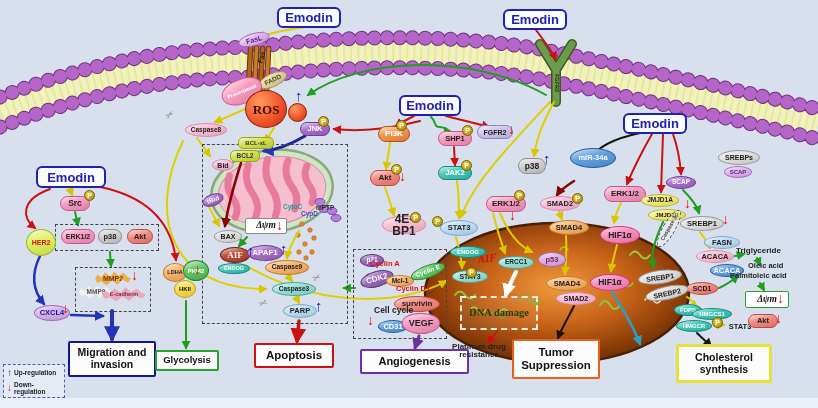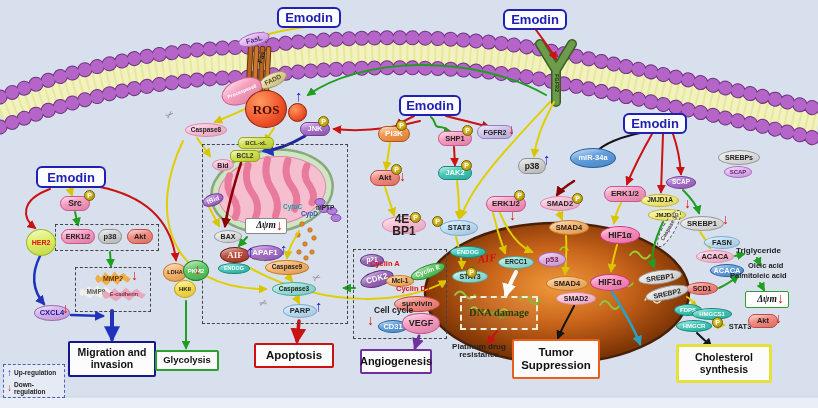--- a/index.html
+++ b/index.html
@@ -270,21 +270,21 @@
       <span>Down-regulation</span>
     </div>
   </div>
 <div class="bx dashed" style="left: 202px; top: 144px; width: 146px; height: 180px; font-size: 8px;"></div>
     <div class="bx dashed" style="left: 55px; top: 224px; width: 104px; height: 27px; font-size: 8px;"></div>
     <div class="bx dashed" style="left: 75px; top: 267px; width: 76px; height: 45px; font-size: 8px;"></div>
     <div class="bx dashed" style="left: 353px; top: 249px; width: 94px; height: 90px; font-size: 8px;"></div>
     <div class="bx out" style="left: 68px; top: 341px; width: 88px; height: 36px; font-size: 10.5px; border-color: rgb(22, 22, 140); border-width: 2.5px;">Migration and invasion</div>
     <div class="bx out" style="left: 155px; top: 350px; width: 64px; height: 21px; font-size: 9.5px; border-color: rgb(44, 160, 44); border-width: 2px;">Glycolysis</div>
     <div class="bx out" style="left: 254px; top: 343px; width: 80px; height: 25px; font-size: 11.5px; border-color: rgb(208, 16, 16); border-width: 2.2px;">Apoptosis</div>
-    <div class="bx out" style="left: 360px; top: 349px; width: 72px; height: 25px; font-size: 11px; border-color: rgb(112, 48, 160); border-width: 2.2px;">Angiogenesis</div>
+    <div class="bx out" style="left: 360px; top: 349px; width: 109px; height: 25px; font-size: 11px; border-color: rgb(112, 48, 160); border-width: 2.2px;">Angiogenesis</div>
     <div class="bx out" style="left: 512px; top: 339px; width: 88px; height: 40px; font-size: 11.5px; border-color: rgb(232, 96, 28); border-width: 2.5px;">Tumor Suppression</div>
     <div class="bx out" style="left: 676px; top: 344px; width: 96px; height: 39px; font-size: 10.5px; border-color: rgb(230, 224, 60); border-width: 3px;">Cholesterol synthesis</div>
     <div class="bx dnabox" style="left: 460px; top: 296px; width: 78px; height: 34px; font-size: 10.5px;">DNA damage</div>
     <div class="nd emobox" style="left: 277px; top: 7px; width: 64px; height: 21px; font-size: 13px;">Emodin</div>
     <div class="nd emobox" style="left: 503px; top: 9px; width: 64px; height: 21px; font-size: 13px;">Emodin</div>
     <div class="nd emobox" style="left: 399px; top: 95px; width: 62px; height: 21px; font-size: 13px;">Emodin</div>
     <div class="nd emobox" style="left: 36px; top: 166px; width: 70px; height: 22px; font-size: 13px;">Emodin</div>
     <div class="nd emobox" style="left: 623px; top: 113px; width: 64px; height: 21px; font-size: 13px;">Emodin</div>
     <div class="nd c-ppink" style="left: 238px; top: 33px; width: 32px; height: 13px; font-size: 7px; transform: rotate(-15deg);">FasL</div>
     <div class="nd plain" style="left: 250px; top: 52px; width: 22px; height: 10px; font-size: 7px; transform: rotate(-72deg);">Fas</div>

